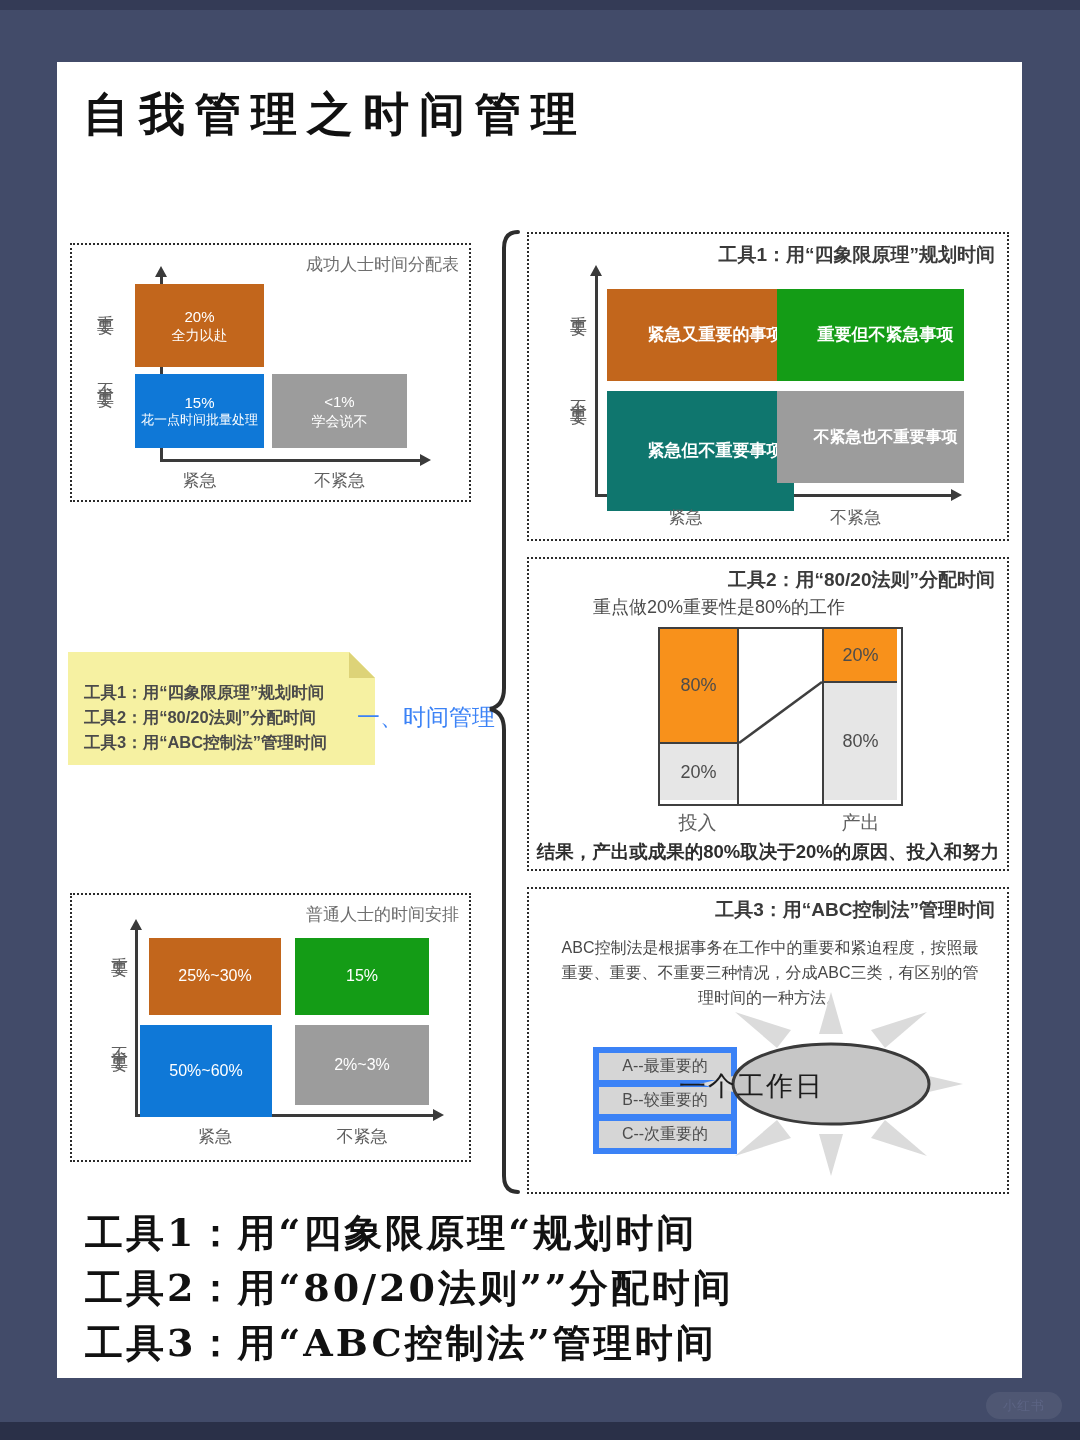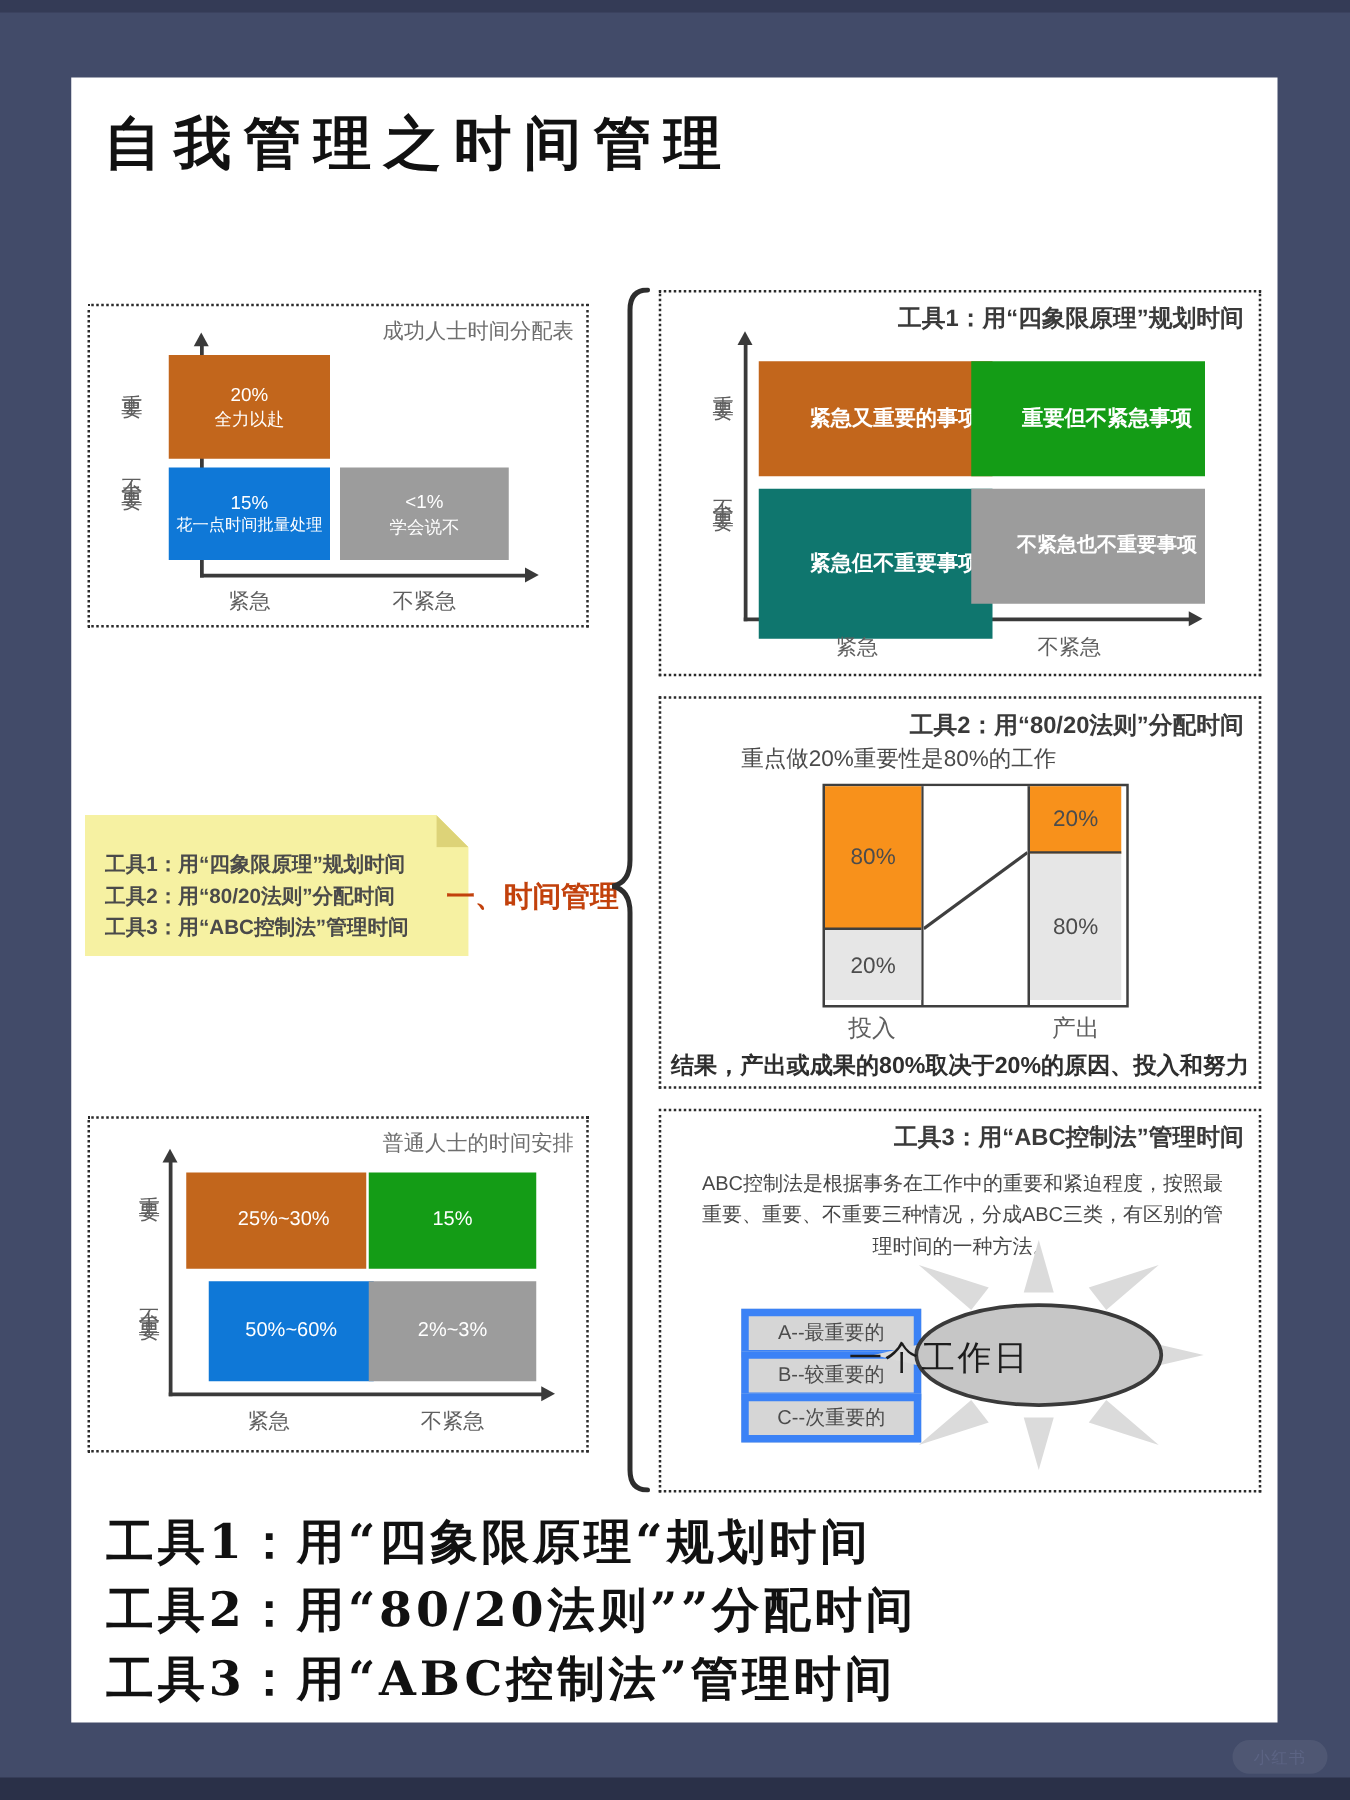--- a/index.html
+++ b/index.html
@@ -62,21 +62,21 @@
   .note-fold{
     position:absolute;left:292px;top:590px;width:26px;height:26px;
     background:#ddd378;clip-path:polygon(0 0,100% 100%,0 100%);
   }
   .note-text{
     position:absolute;left:16px;top:28px;font-size:16.5px;font-weight:bold;
     color:#4a4a4a;line-height:25px;white-space:nowrap;
   }
   .center-label{
     position:absolute;left:300px;top:640px;width:130px;text-align:right;
-    font-size:23px;font-weight:bold;color:#c2410c;white-space:nowrap;
+    font-size:23px;font-weight:normal;color:#3b82f6;white-space:nowrap;
   }
   
   .t2-chart{position:absolute;border:2px solid #3f3f3f;display:flex;}
   .t2-col{position:relative;height:100%;}
   .t2-seg{display:flex;align-items:center;justify-content:center;
     font-size:18px;color:#4c4c4c;}
   .t2-blank{background:#fff;}
   
   .abc-box{
     position:absolute;width:132px;height:27px;background:#d6d6d6;
@@ -224,27 +224,27 @@
   </div>
 
   <div class="dbox" style="left:13px;top:831px;width:397px;height:265px;">
     <div class="box-title-gray">普通人士的时间安排</div>
     <div class="axis-v" style="left:63px;top:33px;height:189px;"></div>
     <div class="arr-up" style="left:58px;top:24px;"></div>
     <div class="axis-h" style="left:63px;top:219px;width:300px;"></div>
     <div class="arr-right" style="left:361px;top:214px;"></div>
     <div class="vlabel" style="left:36px;top:48px;">重要</div>
     <div class="vlabel" style="left:36px;top:138px;">不重要</div>
-    <div class="quad" style="left:77px;top:43px;width:132px;height:77px;background:#c2661c;font-size:16px;padding-left:12px;">
+    <div class="quad" style="left:77px;top:43px;width:132px;height:77px;background:#c2661c;font-size:16px;">
       <span>25%~30%</span>
     </div>
     <div class="quad" style="left:223px;top:43px;width:134px;height:77px;background:#149c16;font-size:16px;">
       <span>15%</span>
     </div>
-    <div class="quad" style="left:95px;top:130px;width:132px;height:80px;background:#0f78d7;font-size:16px;">
+    <div class="quad" style="left:68px;top:130px;width:132px;height:92px;background:#0f78d7;font-size:16px;">
       <span>50%~60%</span>
     </div>
     <div class="quad" style="left:223px;top:130px;width:134px;height:80px;background:#9c9c9c;font-size:16px;">
       <span>2%~3%</span>
     </div>
     <div class="xlabel" style="left:77px;width:132px;top:230px;">紧急</div>
     <div class="xlabel" style="left:223px;width:134px;top:230px;">不紧急</div>
   </div>
 
   <div class="note">

